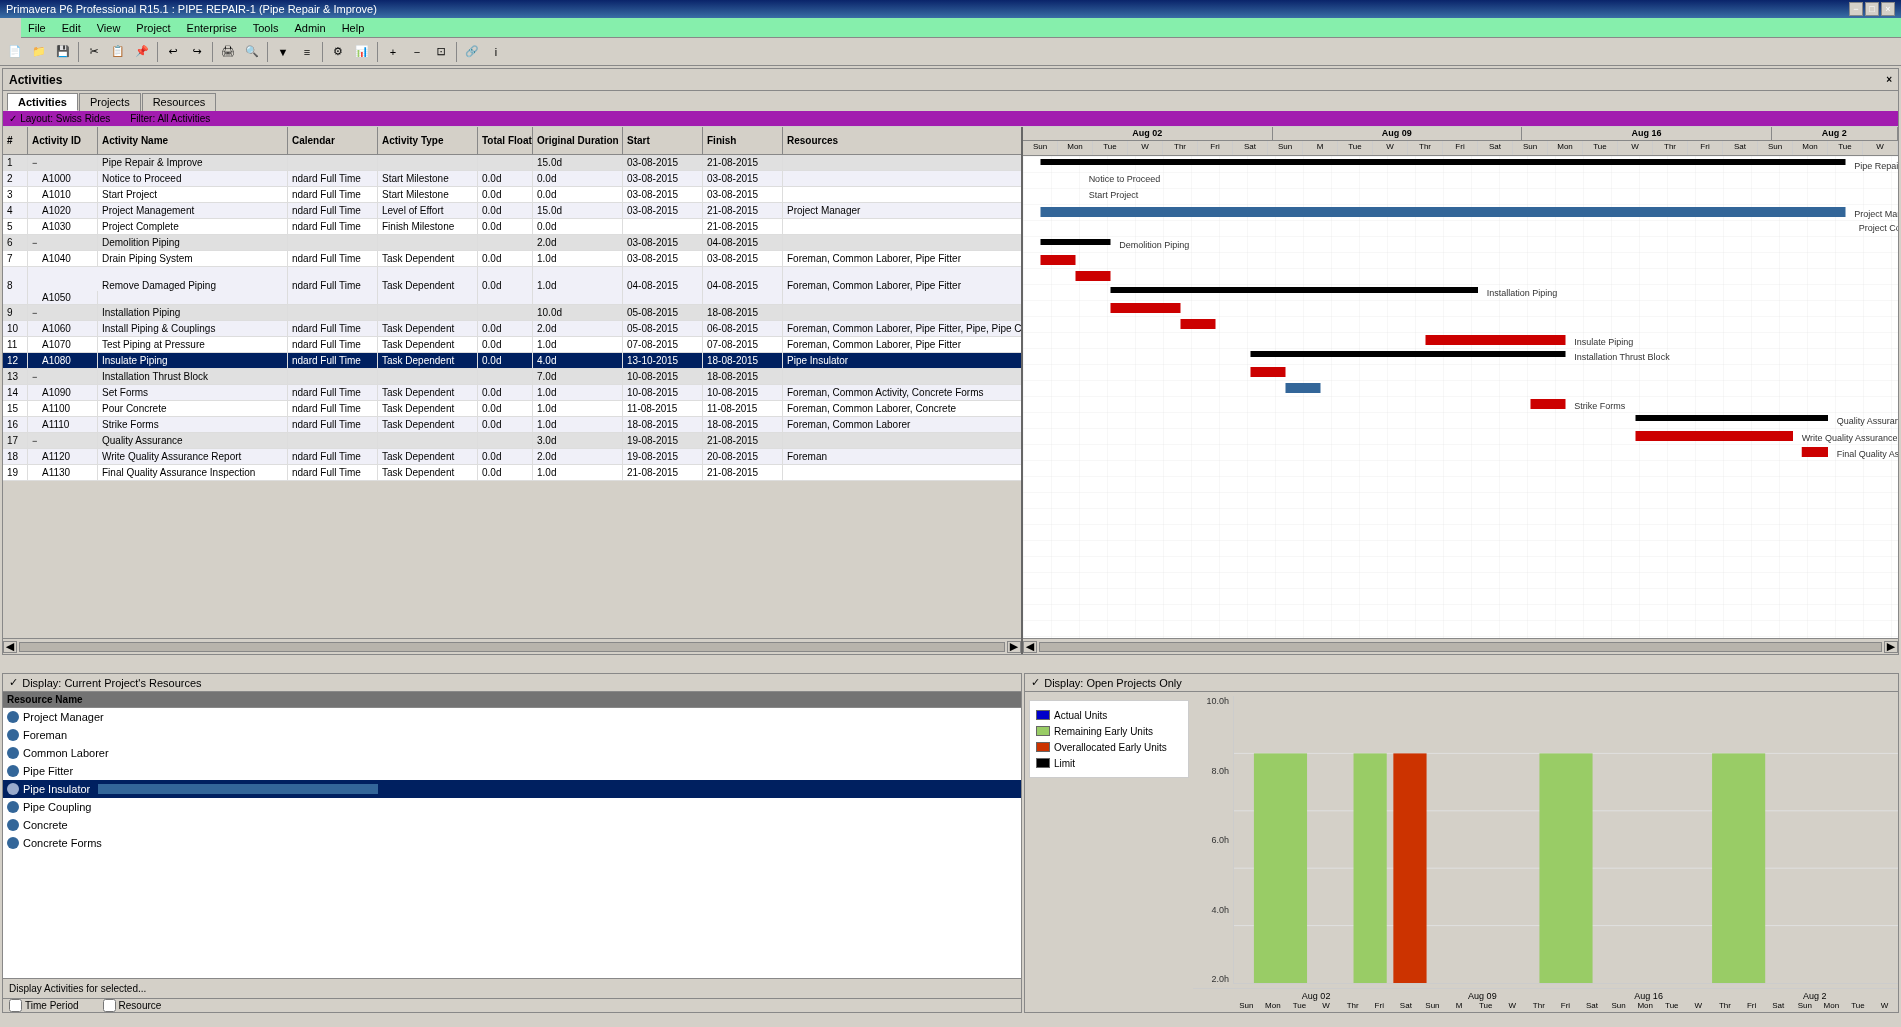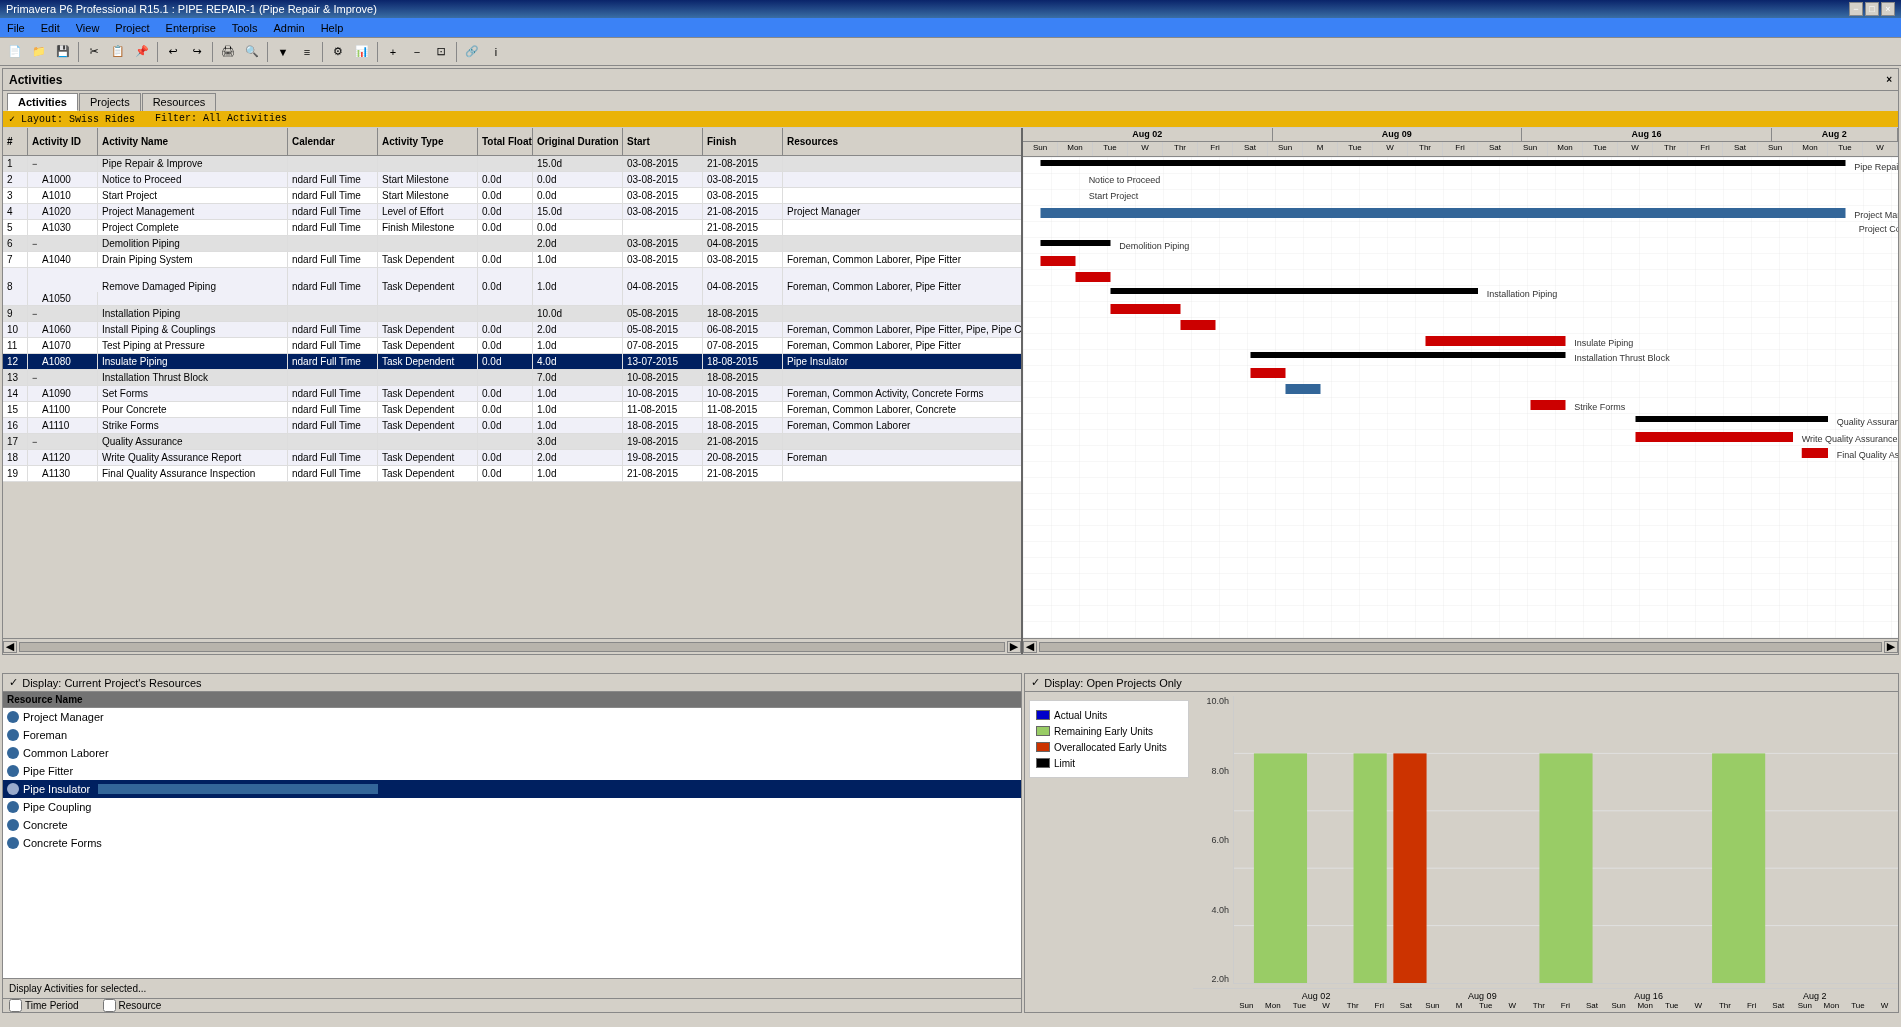--- a/index.html
+++ b/index.html
@@ -14,27 +14,28 @@
       display: flex;
       justify-content: space-between;
       align-items: center;
       height: 18px;
     }
     .title-bar-buttons { display: flex; gap: 2px; }
     .title-btn { width: 14px; height: 14px; background: #d4d0c8; border: 1px solid #888; font-size: 9px; display: flex; align-items: center; justify-content: center; cursor: pointer; }
     
     
     .menu-bar {
-      background: #3b82f6;
+      background: #86efac;
       padding: 2px 4px;
       display: flex;
       gap: 10px;
       border-bottom: 1px solid #888;
       height: 20px;
       align-items: center;
+      margin-left: 21px;
     }
     .menu-item { font-size: 11px; cursor: pointer; padding: 1px 3px; }
     
     
     .toolbar {
       background: #d4d0c8;
       padding: 2px 4px;
       display: flex;
       gap: 2px;
       border-bottom: 1px solid #888;
@@ -101,27 +102,26 @@
       font-size: 11px;
     }
     .tab.active {
       background: white;
       border-bottom: 1px solid white;
       font-weight: bold;
     }
     
     
     .layout-filter {
-      background: #eab308;
+      background: #a21caf;
       padding: 2px 6px;
       display: flex;
       gap: 20px;
       font-size: 10px;
       border-bottom: 1px solid #ccc;
-      font-family: Liberation Mono, monospace;
     }
     
     
     .activity-content {
       display: flex;
       flex: 1;
       min-height: 0;
       overflow: hidden;
     }
     
@@ -577,21 +577,21 @@
           </div>
 
           <div class="grid-row selected">
             <div class="grid-cell col-num">12</div>
             <div class="grid-cell col-id" style="padding-left:14px;">A1080</div>
             <div class="grid-cell col-name">Insulate Piping</div>
             <div class="grid-cell col-calendar">ndard Full Time</div>
             <div class="grid-cell col-type">Task Dependent</div>
             <div class="grid-cell col-float">0.0d</div>
             <div class="grid-cell col-duration">4.0d</div>
-            <div class="grid-cell col-start">13-07-2015</div>
+            <div class="grid-cell col-start">13-10-2015</div>
             <div class="grid-cell col-finish">18-08-2015</div>
             <div class="grid-cell col-resources">Pipe Insulator</div>
           </div>
 
           <div class="grid-row group-row">
             <div class="grid-cell col-num">13</div>
             <div class="grid-cell col-id">
                 <span class="expand-icon">−</span>
               </div>
             <div class="grid-cell col-name">Installation Thrust Block</div>

